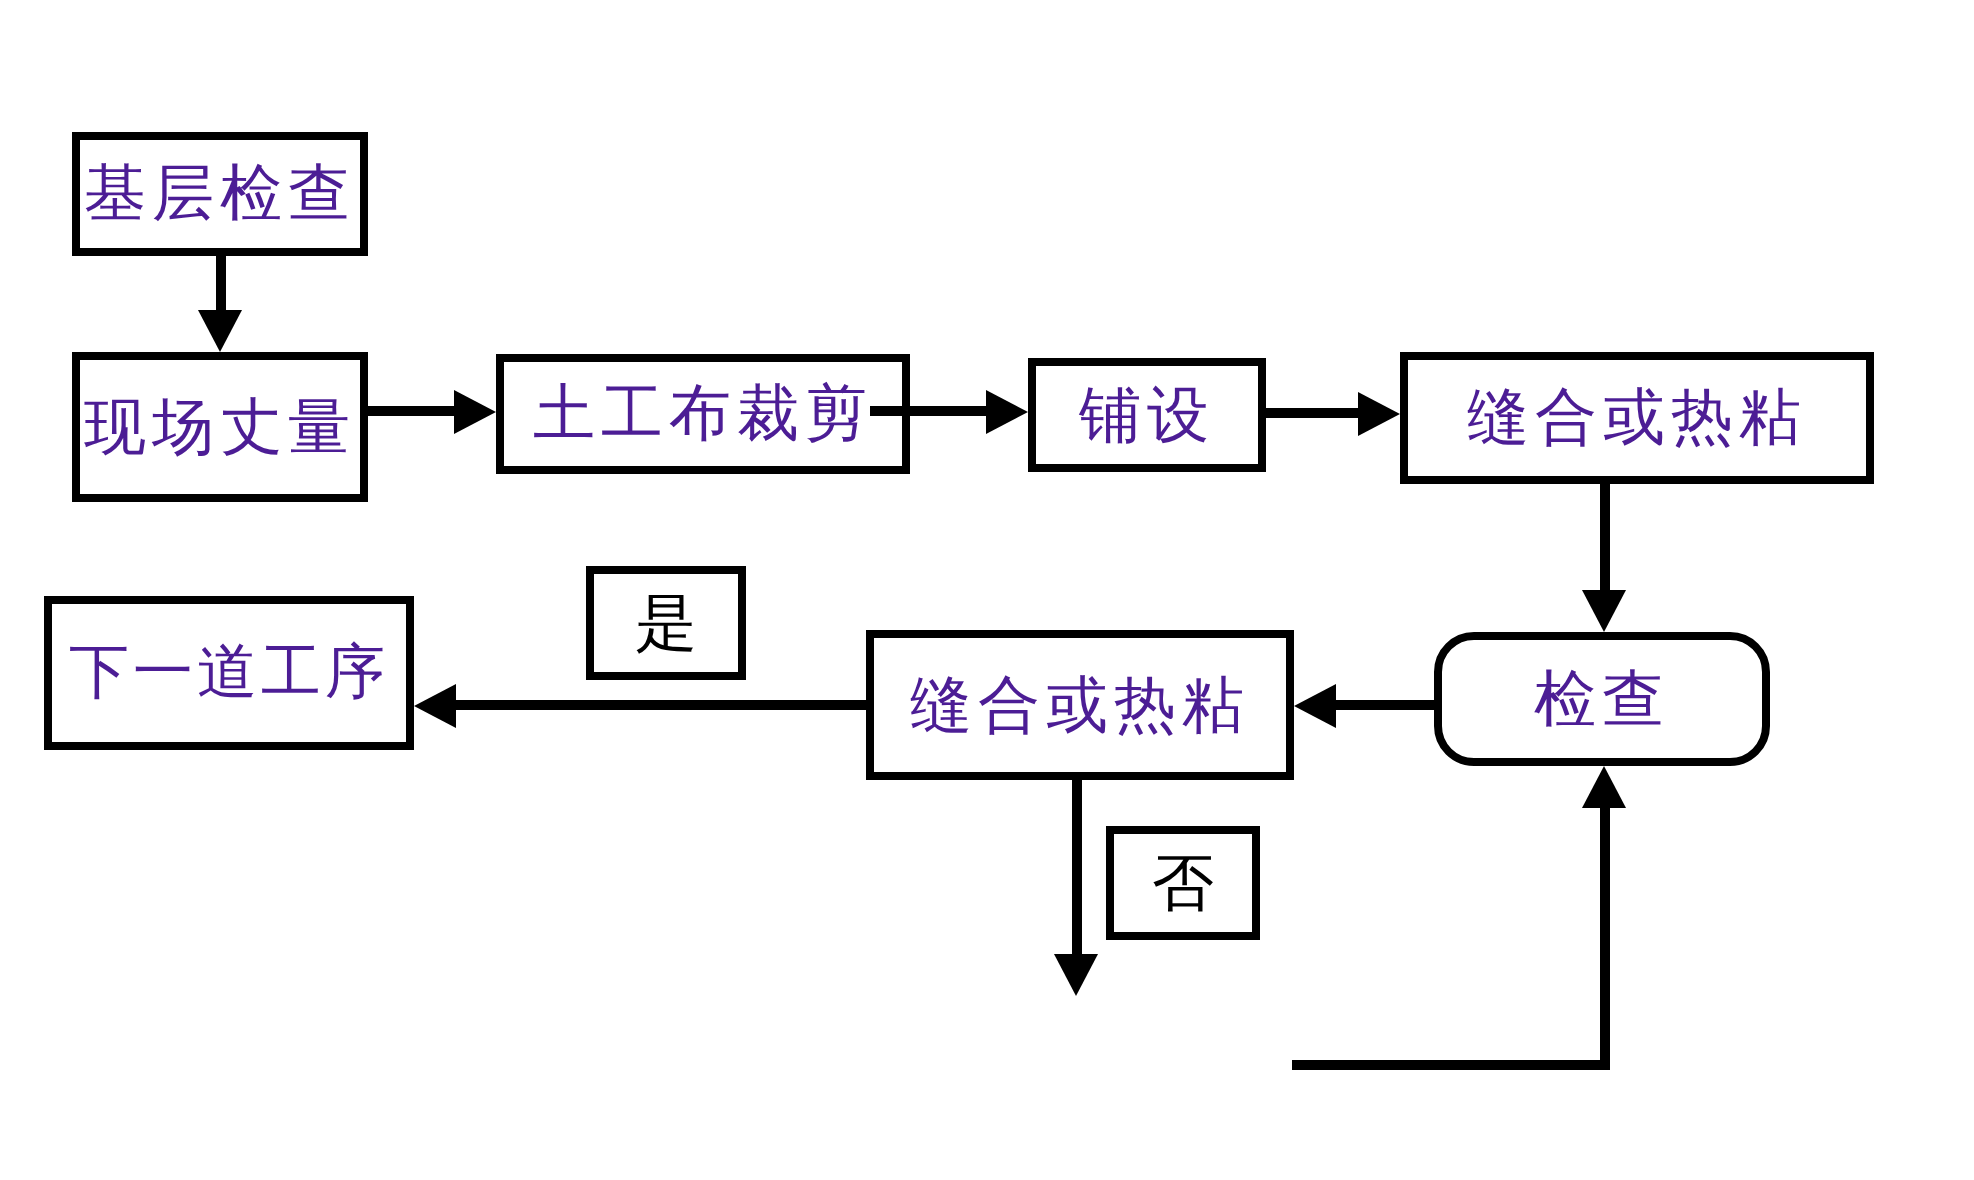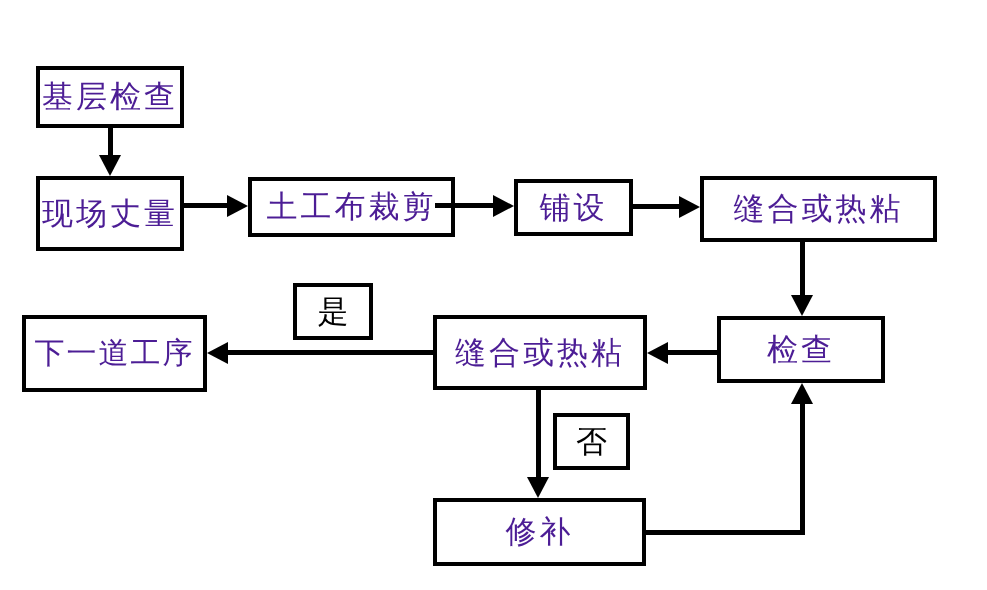--- a/index.html
+++ b/index.html
@@ -42,41 +42,40 @@
   .head-up    { border-left: 11px solid transparent; border-right: 11px solid transparent; border-bottom: 21px solid #000000; }
   .head-right { border-top: 11px solid transparent; border-bottom: 11px solid transparent; border-left: 21px solid #000000; }
   .head-left  { border-top: 11px solid transparent; border-bottom: 11px solid transparent; border-right: 21px solid #000000; }
 
   
   #node-base-check      { left: 36px;  top: 66px;  width: 148px; height: 62px; }
   #node-site-measure    { left: 36px;  top: 176px; width: 148px; height: 75px; }
   #node-cutting         { left: 248px; top: 177px; width: 207px; height: 60px; }
   #node-laying          { left: 514px; top: 179px; width: 119px; height: 57px; }
   #node-seam            { left: 700px; top: 176px; width: 237px; height: 66px; }
-  #node-check           { left: 717px; top: 316px; width: 168px; height: 67px; }
+  #node-check           { left: 717px; top: 316px; width: 168px; height: 67px; border-radius: 20px; }
   #node-decision        { left: 433px; top: 315px; width: 214px; height: 75px; }
-  #node-next-process    { left: 22px;  top: 315px; width: 185px; height: 77px; font-size: 30px; letter-spacing: 2px; }
+  #node-next-process    { left: 22px;  top: 298px; width: 185px; height: 77px; font-size: 30px; letter-spacing: 2px; }
   #node-repair          { left: 433px; top: 498px; width: 213px; height: 68px; }
   #label-yes            { left: 293px; top: 283px; width: 80px; height: 57px; }
   #label-no             { left: 553px; top: 413px; width: 77px; height: 57px; }
 </style>
 </head>
 <body>
 
 <div id="canvas">
 
   <div class="node" id="node-base-check">基层检查</div>
   <div class="node" id="node-site-measure">现场丈量</div>
   <div class="node" id="node-cutting">土工布裁剪</div>
   <div class="node" id="node-laying">铺设</div>
   <div class="node" id="node-seam">缝合或热粘</div>
   <div class="node" id="node-check">检查</div>
   <div class="node" id="node-decision">缝合或热粘</div>
   <div class="node" id="node-next-process">下一道工序</div>
-  <div class="node" id="node-repair">修补</div>
 
   <div class="edge-label" id="label-yes">是</div>
   <div class="edge-label" id="label-no">否</div>
 
   <div>
     <div class="line" style="left:108px; top:128px; width:5px; height:30px;"></div>
     <div class="head head-down" style="left:99px; top:155px;"></div>
   </div>
 
   <div>

